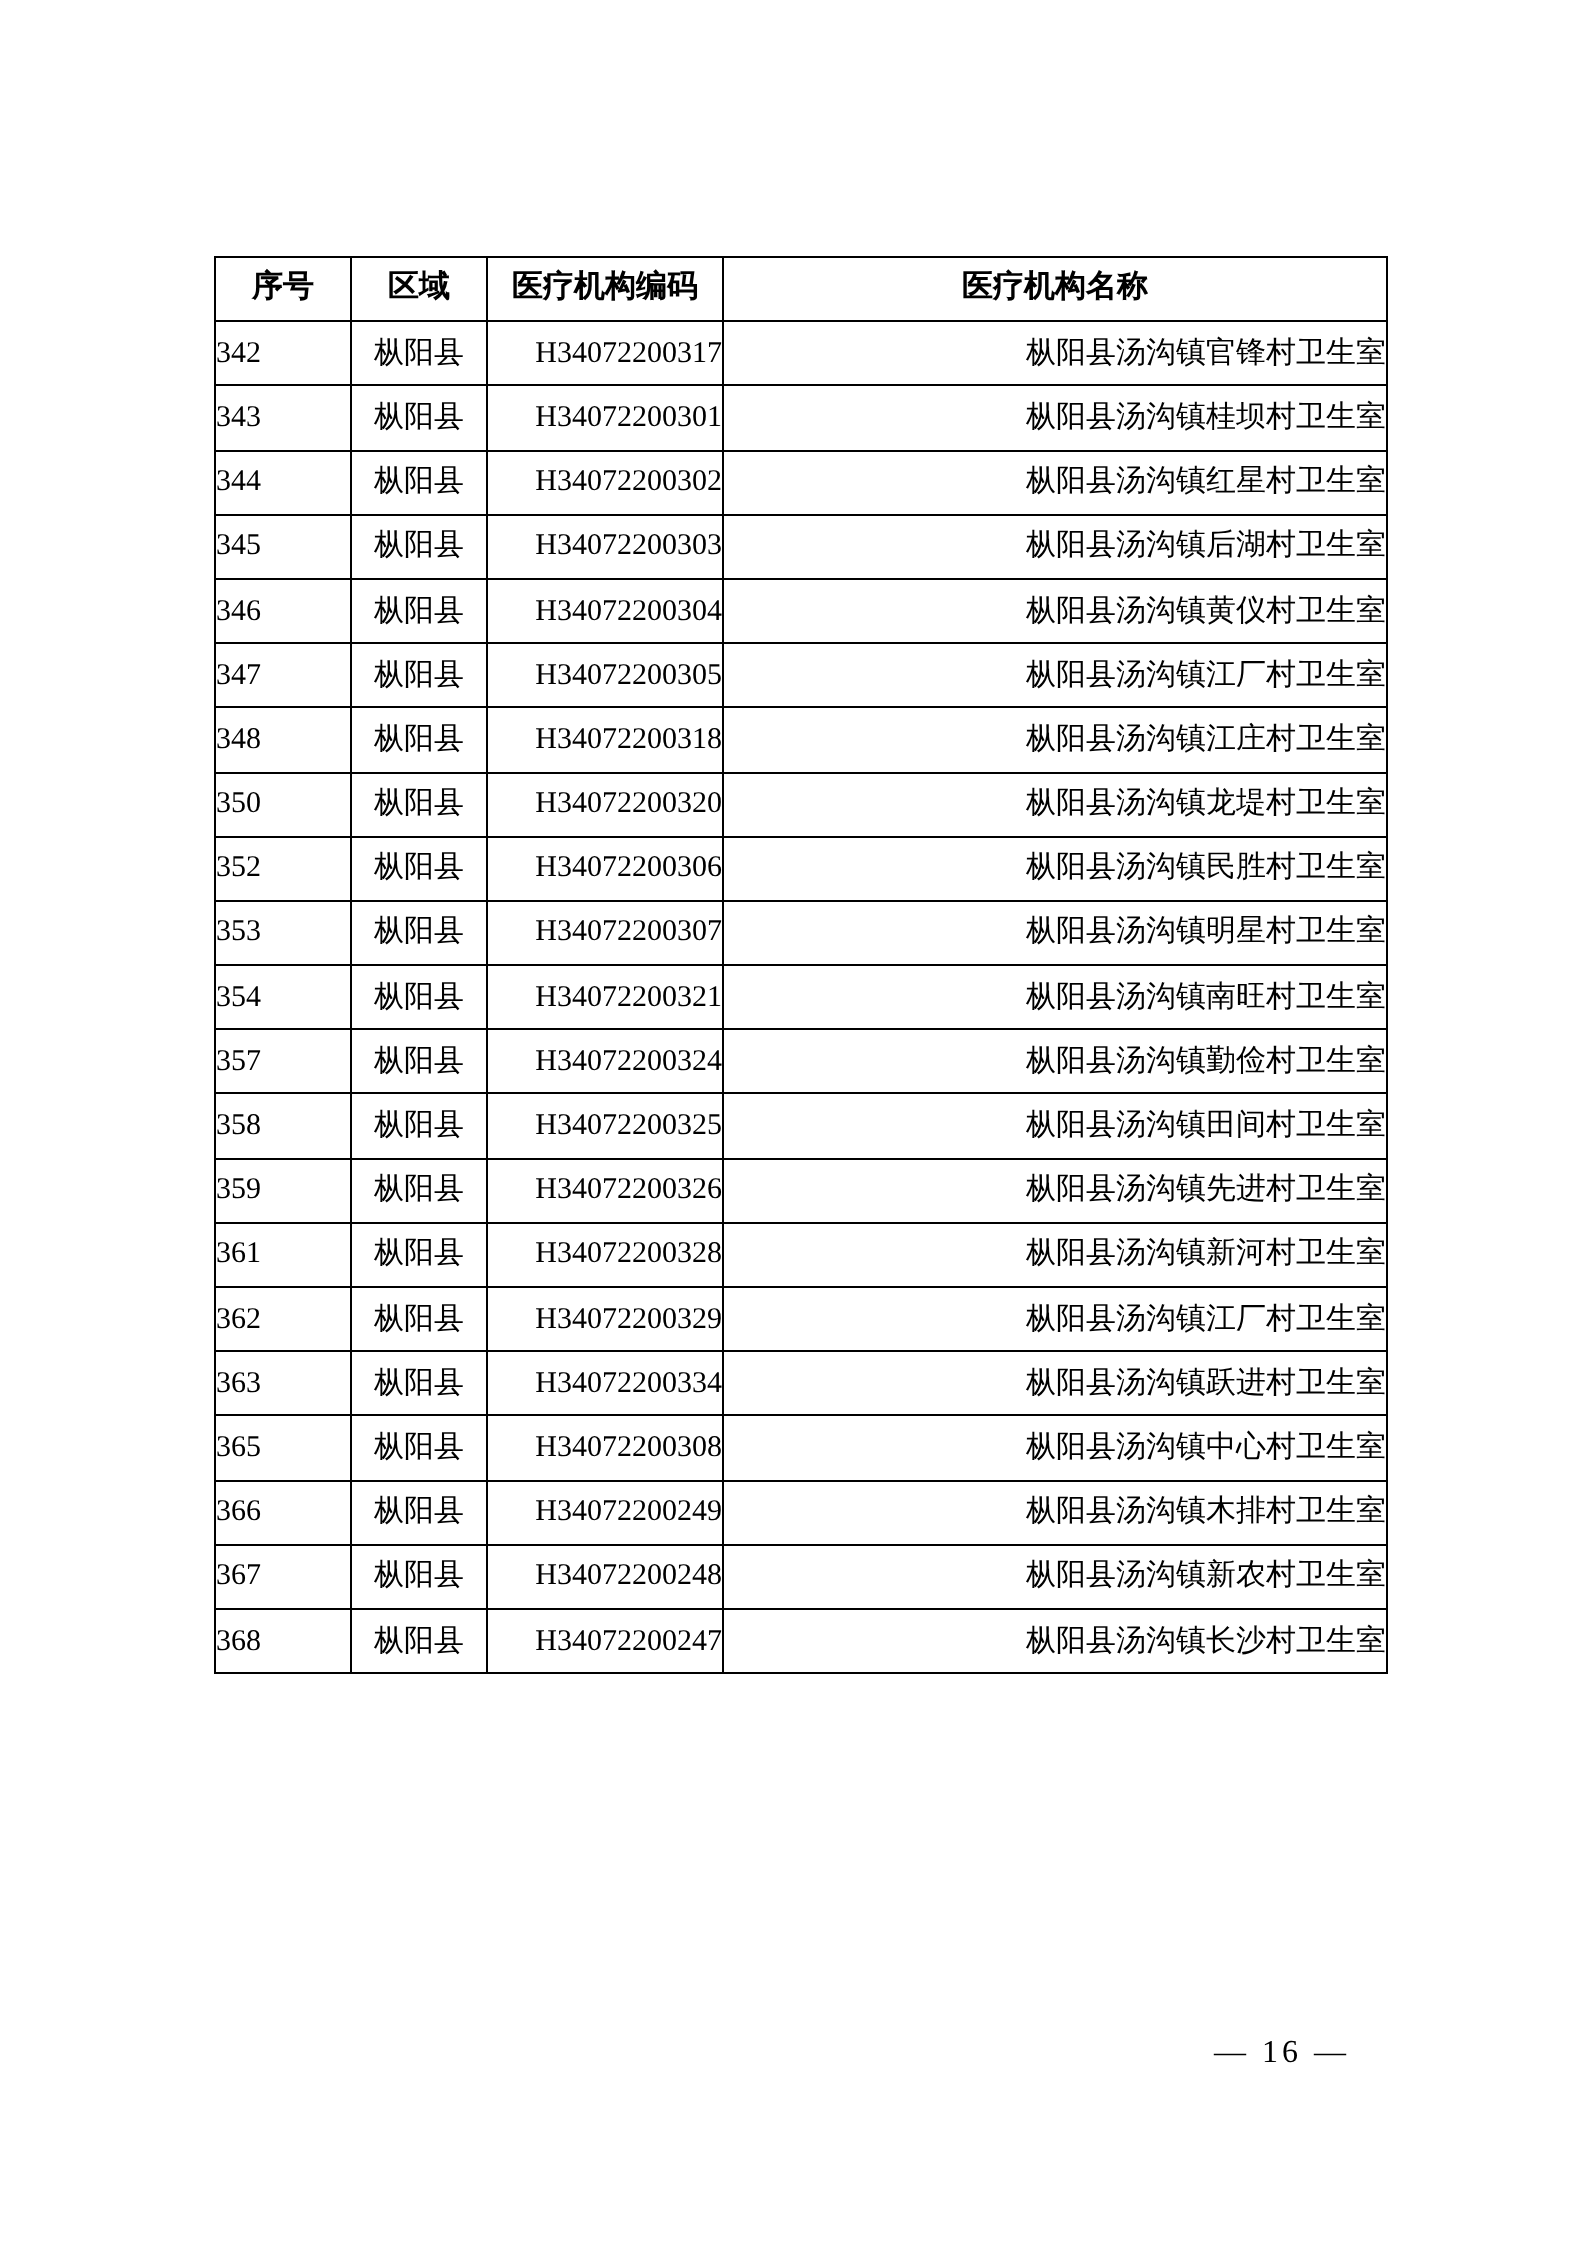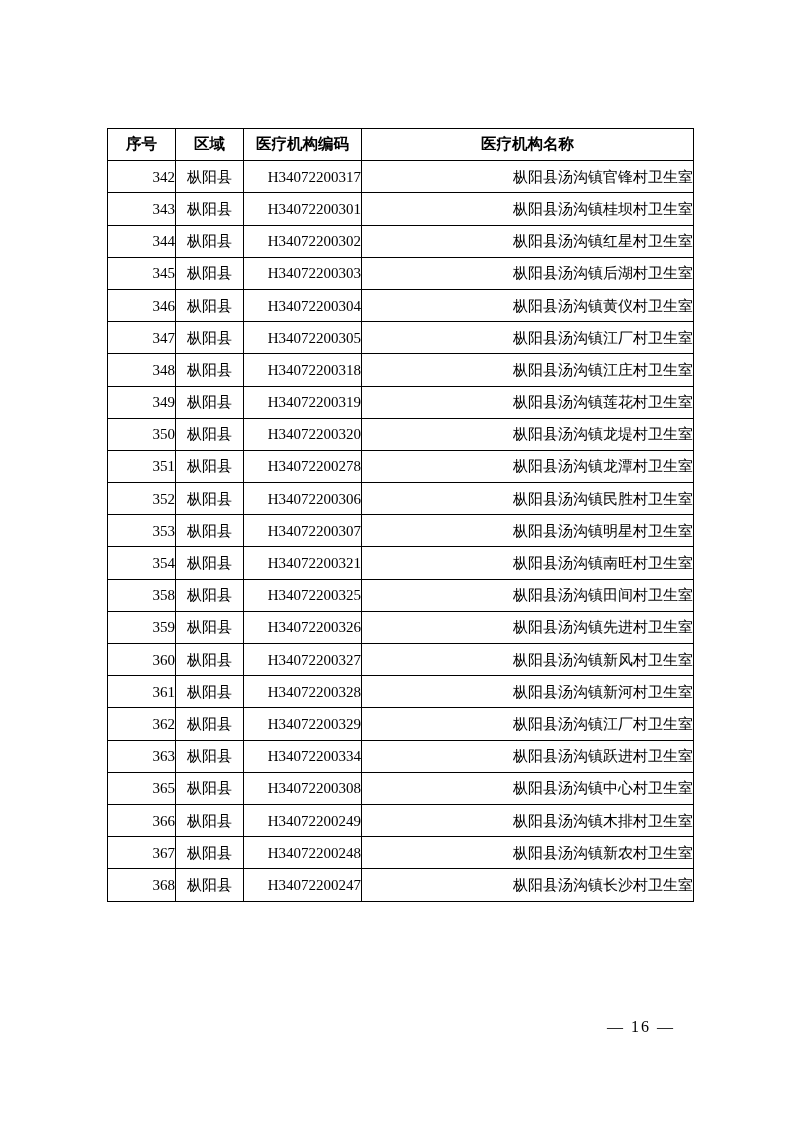--- a/index.html
+++ b/index.html
@@ -38,21 +38,21 @@
   table.doc-table th {
     font-weight: bold;
     text-align: center;
     font-size: 15.5px;
   }
   col.c-seq { width: 68px; }
   col.c-region { width: 68px; }
   col.c-code { width: 118px; }
   col.c-name { width: 332px; }
 
-  td.seq { text-align: right; }
+  td.seq { text-align: left; }
   td.region { text-align: center; }
   td.code { text-align: right; letter-spacing: 0px; }
   td.name { text-align: right; padding-left: 6px; }
 
   .page-footer {
     position: absolute;
     left: 0;
     right: 5px;
     top: 1018px;
     text-align: right;
@@ -122,72 +122,60 @@
           <td class="code">H34072200305</td>
           <td class="name">枞阳县汤沟镇江厂村卫生室</td>
         </tr>
         <tr>
           <td class="seq">348</td>
           <td class="region">枞阳县</td>
           <td class="code">H34072200318</td>
           <td class="name">枞阳县汤沟镇江庄村卫生室</td>
         </tr>
         <tr>
-          <td class="seq">349</td>
-          <td class="region">枞阳县</td>
-          <td class="code">H34072200319</td>
-          <td class="name">枞阳县汤沟镇莲花村卫生室</td>
-        </tr>
-        <tr>
           <td class="seq">350</td>
           <td class="region">枞阳县</td>
           <td class="code">H34072200320</td>
           <td class="name">枞阳县汤沟镇龙堤村卫生室</td>
         </tr>
         <tr>
-          <td class="seq">351</td>
-          <td class="region">枞阳县</td>
-          <td class="code">H34072200278</td>
-          <td class="name">枞阳县汤沟镇龙潭村卫生室</td>
-        </tr>
-        <tr>
           <td class="seq">352</td>
           <td class="region">枞阳县</td>
           <td class="code">H34072200306</td>
           <td class="name">枞阳县汤沟镇民胜村卫生室</td>
         </tr>
         <tr>
           <td class="seq">353</td>
           <td class="region">枞阳县</td>
           <td class="code">H34072200307</td>
           <td class="name">枞阳县汤沟镇明星村卫生室</td>
         </tr>
         <tr>
           <td class="seq">354</td>
           <td class="region">枞阳县</td>
           <td class="code">H34072200321</td>
           <td class="name">枞阳县汤沟镇南旺村卫生室</td>
         </tr>
         <tr>
+          <td class="seq">357</td>
+          <td class="region">枞阳县</td>
+          <td class="code">H34072200324</td>
+          <td class="name">枞阳县汤沟镇勤俭村卫生室</td>
+        </tr>
+        <tr>
           <td class="seq">358</td>
           <td class="region">枞阳县</td>
           <td class="code">H34072200325</td>
           <td class="name">枞阳县汤沟镇田间村卫生室</td>
         </tr>
         <tr>
           <td class="seq">359</td>
           <td class="region">枞阳县</td>
           <td class="code">H34072200326</td>
           <td class="name">枞阳县汤沟镇先进村卫生室</td>
-        </tr>
-        <tr>
-          <td class="seq">360</td>
-          <td class="region">枞阳县</td>
-          <td class="code">H34072200327</td>
-          <td class="name">枞阳县汤沟镇新风村卫生室</td>
         </tr>
         <tr>
           <td class="seq">361</td>
           <td class="region">枞阳县</td>
           <td class="code">H34072200328</td>
           <td class="name">枞阳县汤沟镇新河村卫生室</td>
         </tr>
         <tr>
           <td class="seq">362</td>
           <td class="region">枞阳县</td>

